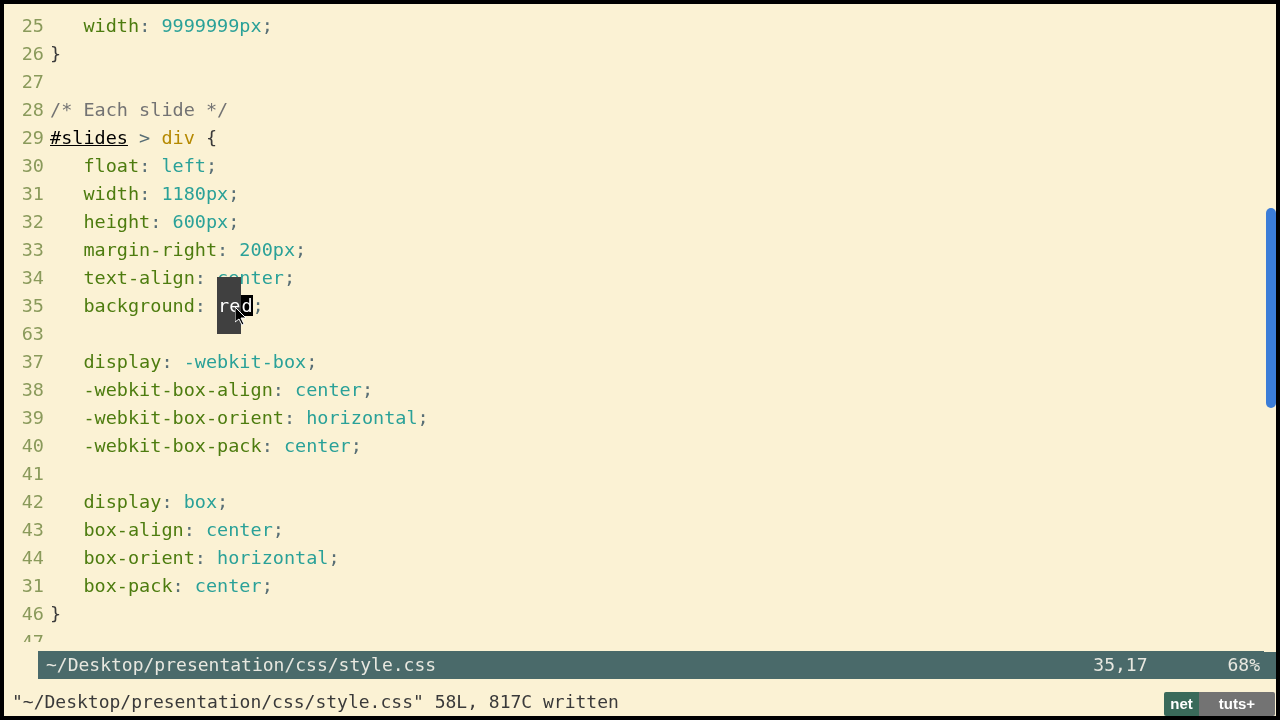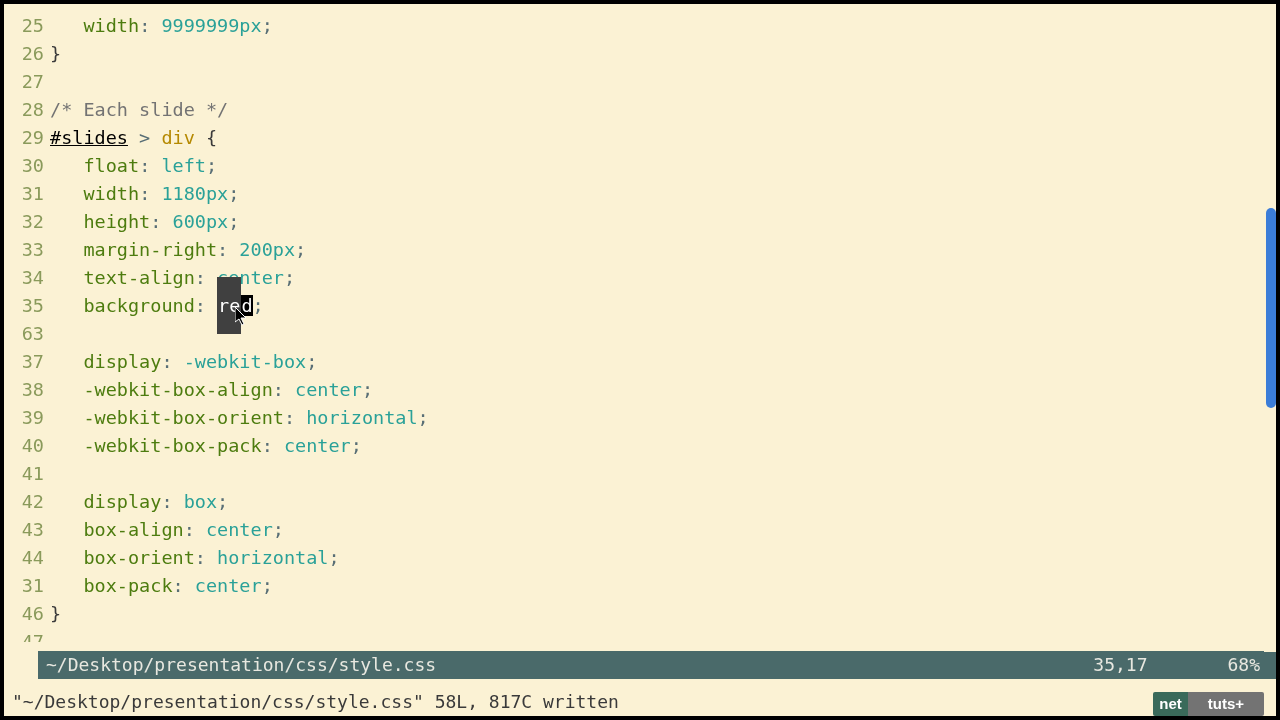--- a/index.html
+++ b/index.html
@@ -93,21 +93,21 @@
 .msg-bar {
   background: #fbf2d4;
   color: #3a3a3a;
   height: 28px;
   line-height: 28px;
   padding: 0 8px;
   font-size: 18px;
 }
 .watermark {
   position: absolute;
-  right: 16px;
+  right: 5px;
   bottom: 4px;
   display: flex;
   height: 24px;
   font-family: Arial, sans-serif;
   font-weight: bold;
   font-size: 15px;
   z-index: 10;
 }
 .wm-net {
   background: #3a6a5a;

